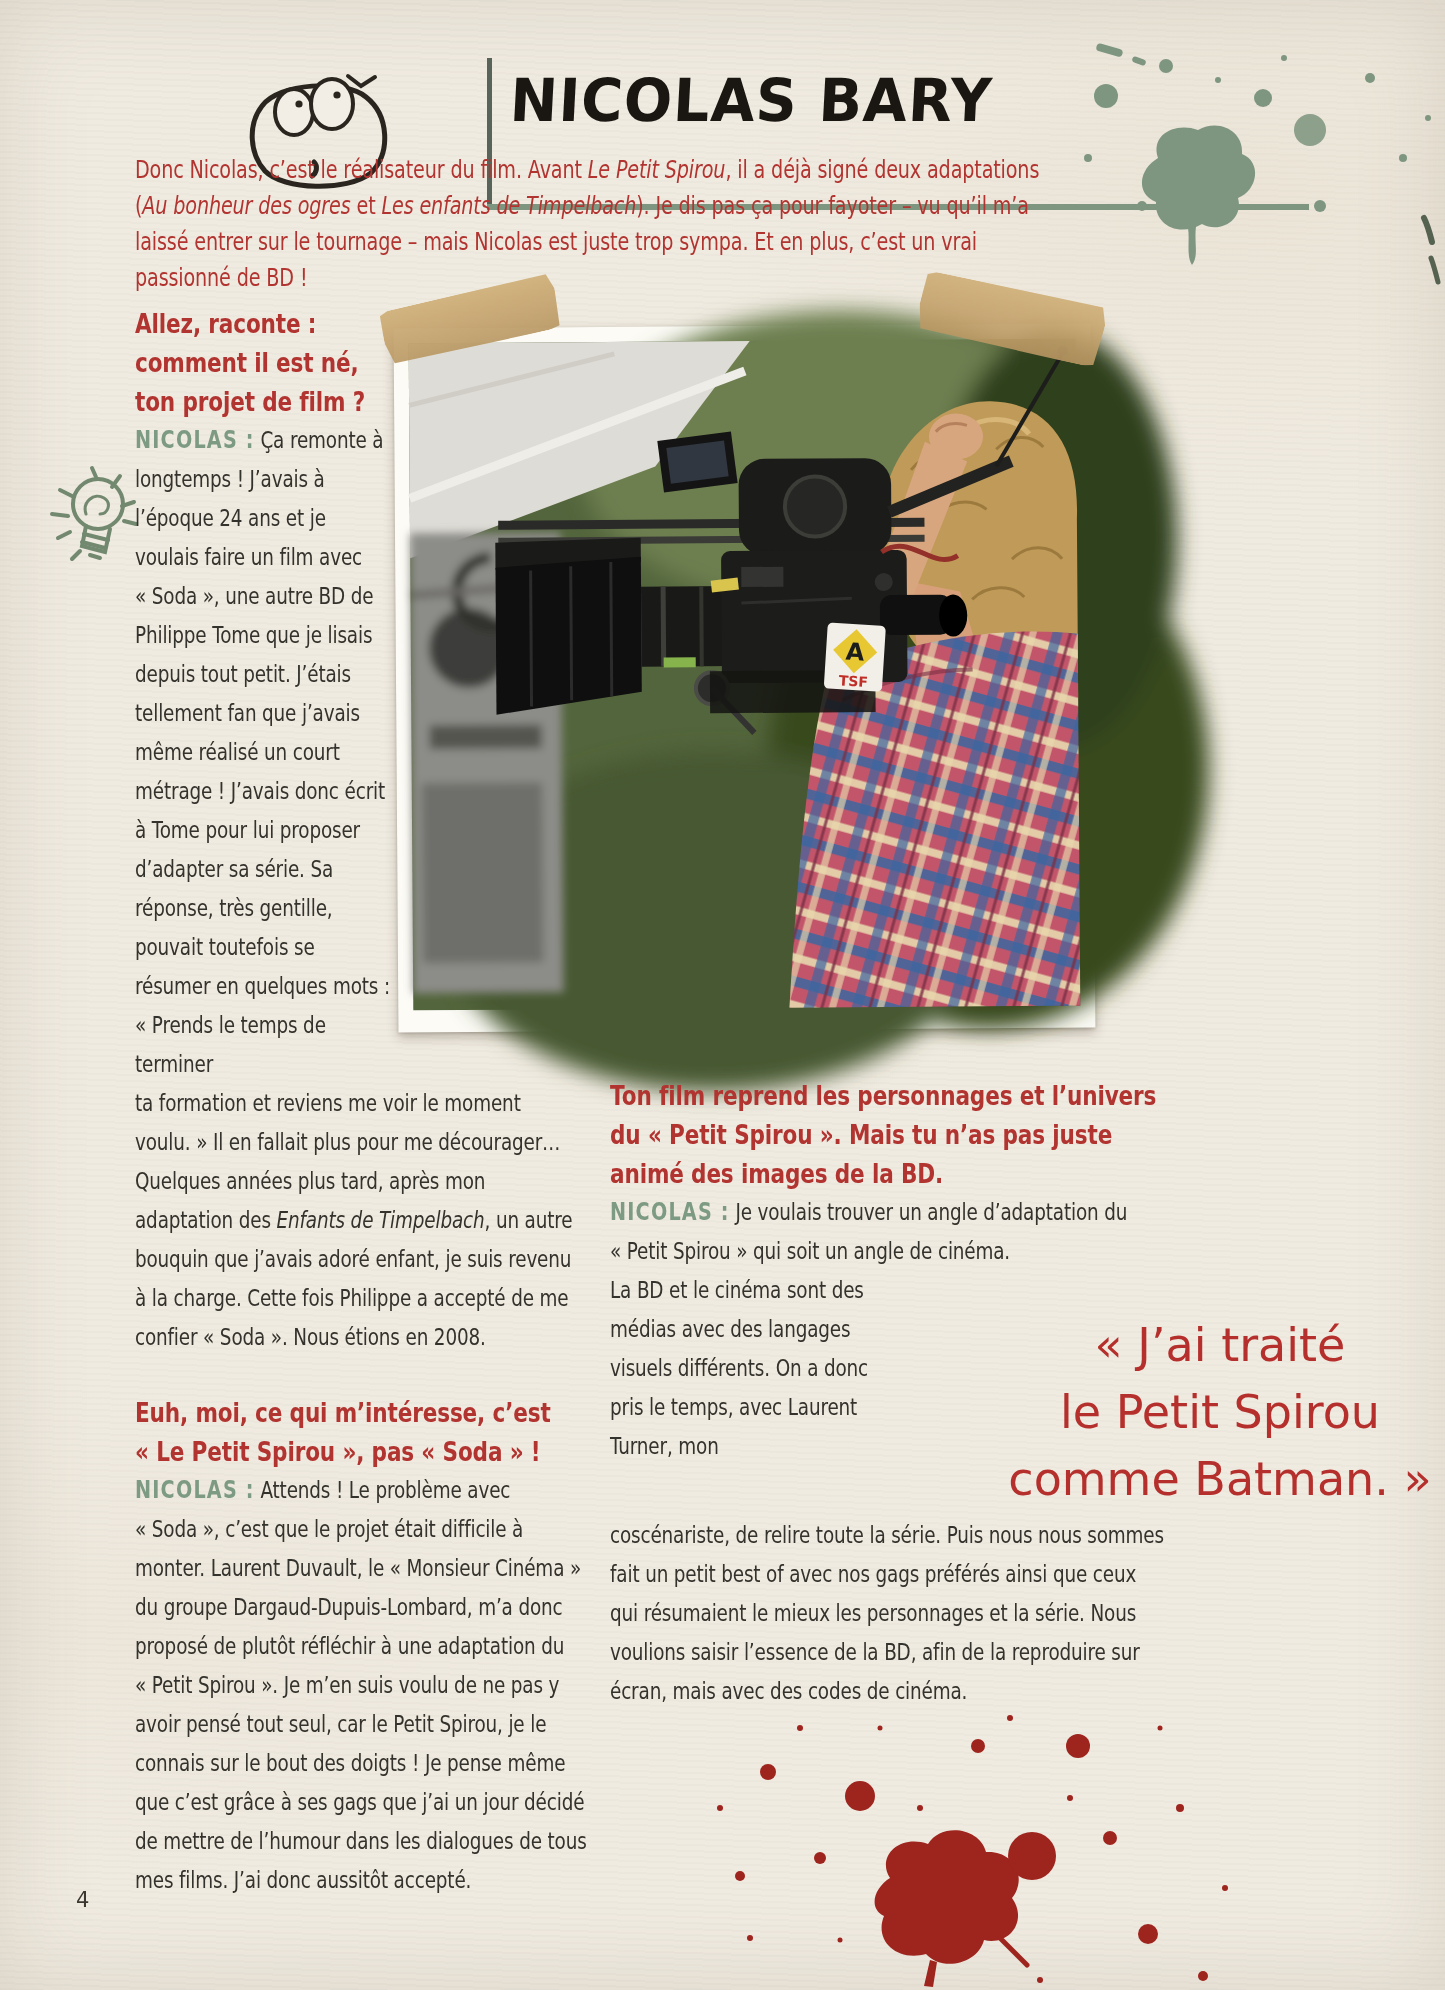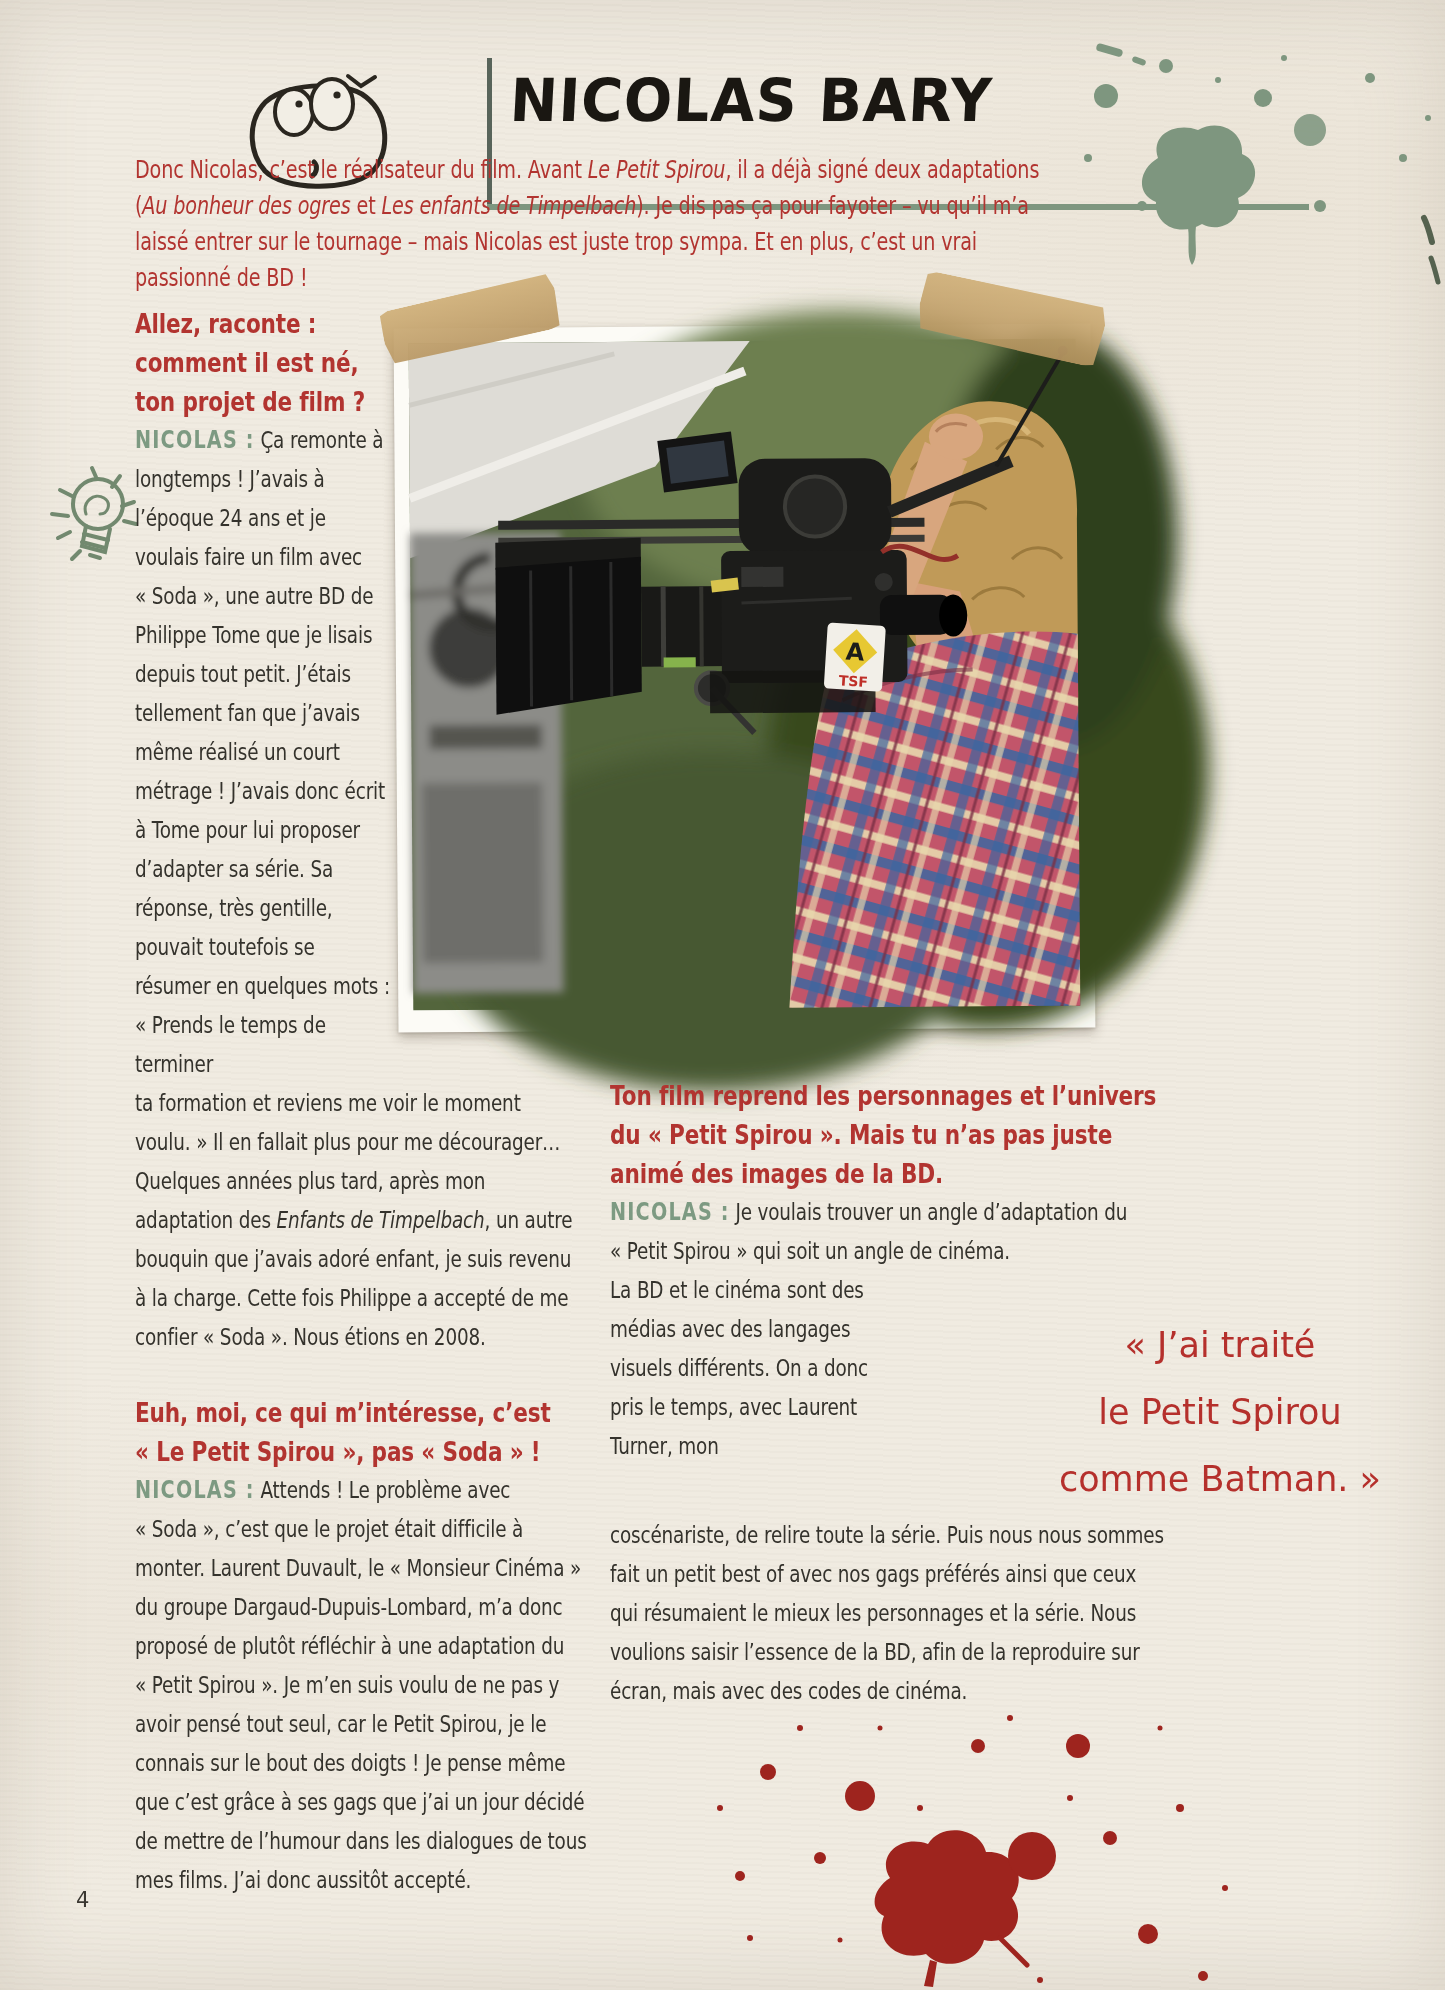--- a/index.html
+++ b/index.html
@@ -34,21 +34,21 @@
   .photo-spacer{float:right;width:242px;height:726px;}
   .q{margin:0;font-size:27px;line-height:39px;color:#b23430;font-weight:700;}
   .q2{margin-top:36px;}
   .a{margin:0;}
   .label{color:#7d9a82;font-weight:900;font-size:24px;letter-spacing:1.5px;}
   .it{font-style:italic;}
   .narrowblock{width:345px;min-height:245px;}
 
   
   .pullquote{
-    left:1000px;top:1312px;width:440px;margin:0;font-size:35px;line-height:67px;
+    left:1000px;top:1312px;width:440px;margin:0;font-size:46px;line-height:67px;
     color:#b5302c;text-align:center;white-space:pre-line;font-weight:500;
   }
 
   
   .photo{
     left:396px;top:326px;width:697px;height:704px;margin:0;box-sizing:border-box;
     background:#fcfbf6;padding:15px 15px 22px 15px;
     box-shadow:0 5px 12px rgba(70,58,44,.32), 0 1px 3px rgba(70,58,44,.25);
     transform:rotate(-.4deg);
   }

